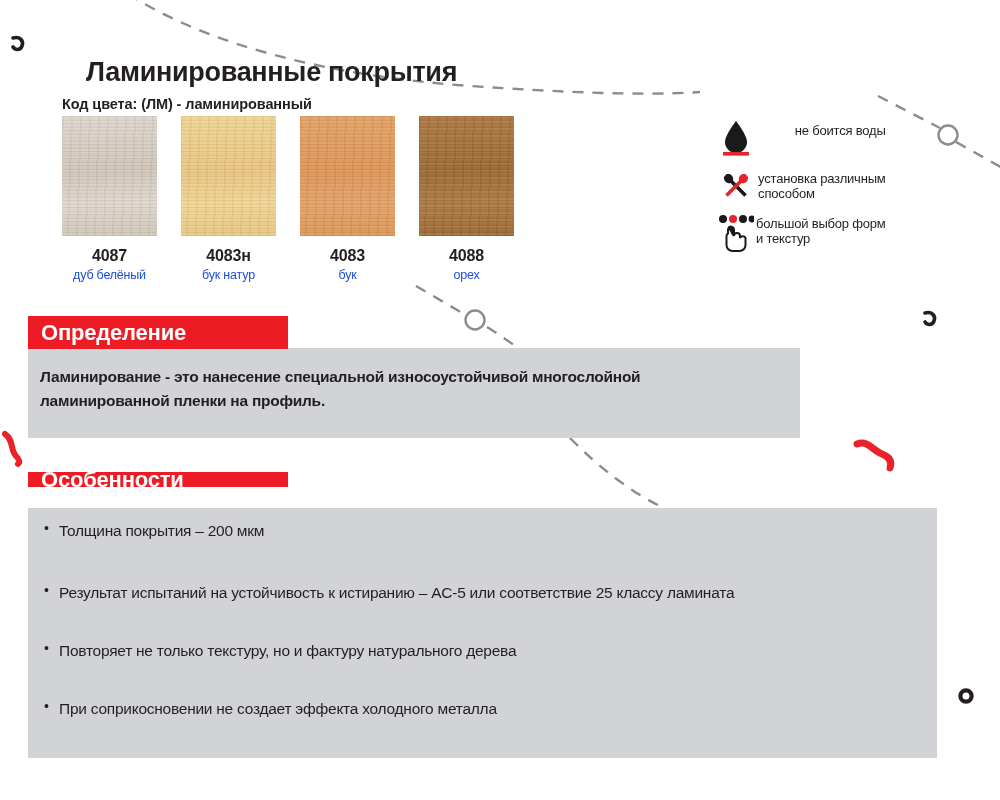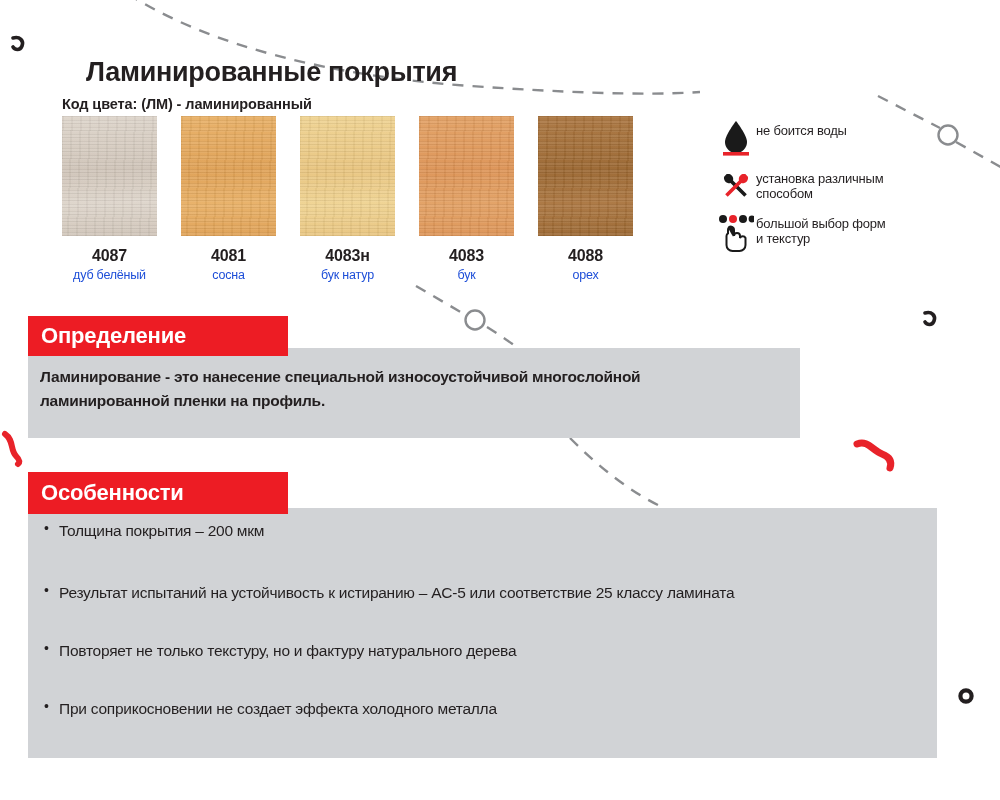--- a/index.html
+++ b/index.html
@@ -63,51 +63,51 @@
   }
   .sw-name {
     text-align: center; font-size: 12.5px; color: #1d4ed8;
     margin-top: 3px; white-space: nowrap; letter-spacing: -0.2px;
   }
 
   
   #features-icons {
     position: absolute; left: 716px; top: 118px; z-index: 3;
   }
-  .fi { display: flex; align-items: flex-start; margin-bottom: 11px; }
+  .fi { display: flex; align-items: flex-start; margin-bottom: 11px; justify-content: space-between; }
   .fi-ico { width: 40px; flex: none; display: flex; justify-content: center; }
   .fi-txt {
     font-size: 13px; color: #231f20; line-height: 1.12;
     padding-top: 6px; letter-spacing: -0.2px;
   }
   .fi-2 .fi-txt, .fi-3 .fi-txt { padding-top: 3px; }
 
   
   .sec-badge {
     position: absolute; z-index: 3;
     background: #ED1C24; color: #ffffff;
     font-size: 22px; font-weight: bold;
     display: flex; align-items: center;
     padding-left: 13px; letter-spacing: -0.2px;
   }
   .sec-panel {
     position: absolute; z-index: 2;
     background: #D1D3D6;
   }
 
-  #badge-definition { left: 28px; top: 316px; width: 260px; height: 40px; }
+  #badge-definition { left: 28px; top: 316px; width: 260px; height: 33px; }
   #panel-definition { left: 28px; top: 348px; width: 772px; height: 90px; }
   #definition-text {
     position: absolute; z-index: 3;
     left: 40px; top: 365px; width: 700px;
     font-size: 15.5px; font-weight: bold; color: #231f20;
     line-height: 1.55; letter-spacing: -0.25px;
   }
 
-  #badge-features { left: 28px; top: 472px; width: 260px; height: 42px; }
+  #badge-features { left: 28px; top: 472px; width: 260px; height: 15px; }
   #panel-features { left: 28px; top: 508px; width: 909px; height: 250px; }
   #features-list {
     position: absolute; z-index: 3;
     left: 44px; top: 520px; width: 880px;
   }
   .feat-item {
     font-size: 15.5px; color: #231f20;
     line-height: 1.42; letter-spacing: -0.25px;
     padding-left: 15px; position: relative;
     margin-bottom: 40px;
@@ -148,25 +148,20 @@
   <div class="hdr">
     <div class="hdr-title">Ламинированные покрытия</div>
     <div class="hdr-sub">Код цвета: (ЛМ) - ламинированный</div>
   </div>
 
   <div id="swatches">
       <div class="sw">
         <div class="sw-chip" style="background: linear-gradient(178deg, rgb(222, 213, 203) 0%, rgb(207, 196, 184) 45%, rgb(222, 213, 203) 72%, rgb(207, 196, 184) 100%);"></div>
         <div class="sw-code">4087</div>
         <div class="sw-name">дуб белёный</div>
-      </div>
-      <div class="sw">
-        <div class="sw-chip" style="background: linear-gradient(178deg, rgb(232, 176, 102) 0%, rgb(223, 160, 84) 45%, rgb(232, 176, 102) 72%, rgb(223, 160, 84) 100%);"></div>
-        <div class="sw-code">4081</div>
-        <div class="sw-name">сосна</div>
       </div>
       <div class="sw">
         <div class="sw-chip" style="background: linear-gradient(178deg, rgb(239, 211, 146) 0%, rgb(232, 196, 126) 45%, rgb(239, 211, 146) 72%, rgb(232, 196, 126) 100%);"></div>
         <div class="sw-code">4083н</div>
         <div class="sw-name">бук натур</div>
       </div>
       <div class="sw">
         <div class="sw-chip" style="background: linear-gradient(178deg, rgb(226, 160, 99) 0%, rgb(221, 147, 85) 45%, rgb(226, 160, 99) 72%, rgb(221, 147, 85) 100%);"></div>
         <div class="sw-code">4083</div>
         <div class="sw-name">бук</div>

